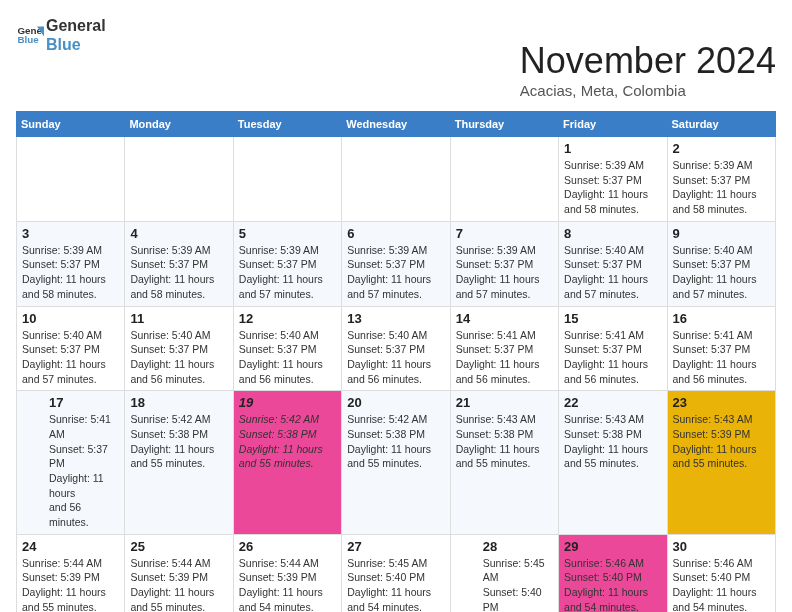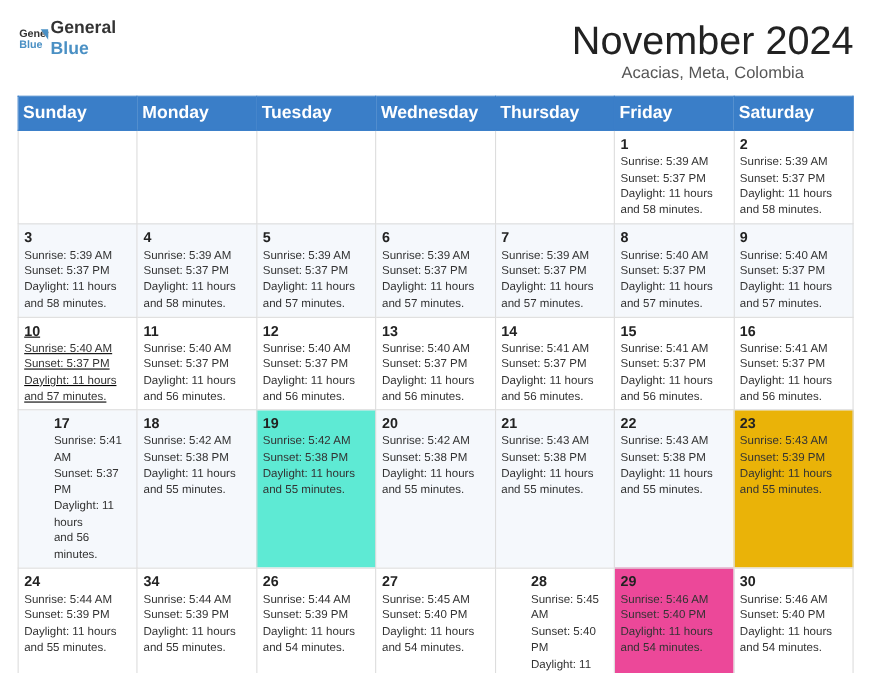--- a/index.html
+++ b/index.html
@@ -19,21 +19,22 @@
     .logo {
       display: flex;
       align-items: center;
       gap: 2px;
     }
     .logo-icon {
       width: 28px;
       height: 28px;
     }
     .title-block {
-      text-align: center;
+      text-align: left;
+      margin-top: 24px;
     }
     .month-title {
       font-size: 36px;
       font-weight: normal;
       color: #222;
     }
     .location {
       font-size: 15px;
       color: #555;
     }
@@ -41,21 +42,21 @@
       width: 100%;
       border-collapse: collapse;
       font-size: 11px;
     }
     .calendar th {
       background: #3a7ec8;
       color: #fff;
       padding: 6px 4px;
       text-align: left;
       font-weight: bold;
-      font-size: 16px;
+      font-size: 11px;
       border: 1px solid #3a7ec8;
     }
     .calendar td {
       border: 1px solid #ddd;
       vertical-align: top;
       padding: 4px 5px;
       width: calc(100%/7);
       height: 82px;
       background: #fff;
     }
@@ -181,21 +182,21 @@
         </td>
         <td style="background: rgb(245, 248, 252);">
           <span class="day-num">9</span>
           <div class="day-info" style="white-space: pre-line;">Sunrise: 5:40 AM
 Sunset: 5:37 PM
 Daylight: 11 hours
 and 57 minutes.</div>
         </td>
       </tr>
       <tr>
-        <td style="background: rgb(255, 255, 255); text-decoration: underline;">
+        <td style="background: rgb(255, 255, 255);">
           <span class="day-num">10</span>
           <div class="day-info" style="white-space: pre-line;">Sunrise: 5:40 AM
 Sunset: 5:37 PM
 Daylight: 11 hours
 and 57 minutes.</div>
         </td>
         <td style="background: rgb(255, 255, 255);">
           <span class="day-num">11</span>
           <div class="day-info" style="white-space: pre-line;">Sunrise: 5:40 AM
 Sunset: 5:37 PM
@@ -246,21 +247,21 @@
 Daylight: 11 hours
 and 56 minutes.</div>
         </td>
         <td style="background: rgb(245, 248, 252);">
           <span class="day-num">18</span>
           <div class="day-info" style="white-space: pre-line;">Sunrise: 5:42 AM
 Sunset: 5:38 PM
 Daylight: 11 hours
 and 55 minutes.</div>
         </td>
-        <td style="background: #5eead4;">
+        <td style="background: #ec4899; font-style: italic;">
           <span class="day-num">19</span>
           <div class="day-info" style="white-space: pre-line;">Sunrise: 5:42 AM
 Sunset: 5:38 PM
 Daylight: 11 hours
 and 55 minutes.</div>
         </td>
         <td style="background: rgb(245, 248, 252);">
           <span class="day-num">20</span>
           <div class="day-info" style="white-space: pre-line;">Sunrise: 5:42 AM
 Sunset: 5:38 PM
@@ -291,21 +292,21 @@
       </tr>
       <tr>
         <td style="background: rgb(255, 255, 255);">
           <span class="day-num">24</span>
           <div class="day-info" style="white-space: pre-line;">Sunrise: 5:44 AM
 Sunset: 5:39 PM
 Daylight: 11 hours
 and 55 minutes.</div>
         </td>
         <td style="background: rgb(255, 255, 255);">
-          <span class="day-num">34</span>
+          <span class="day-num">25</span>
           <div class="day-info" style="white-space: pre-line;">Sunrise: 5:44 AM
 Sunset: 5:39 PM
 Daylight: 11 hours
 and 55 minutes.</div>
         </td>
         <td style="background: rgb(255, 255, 255);">
           <span class="day-num">26</span>
           <div class="day-info" style="white-space: pre-line;">Sunrise: 5:44 AM
 Sunset: 5:39 PM
 Daylight: 11 hours

